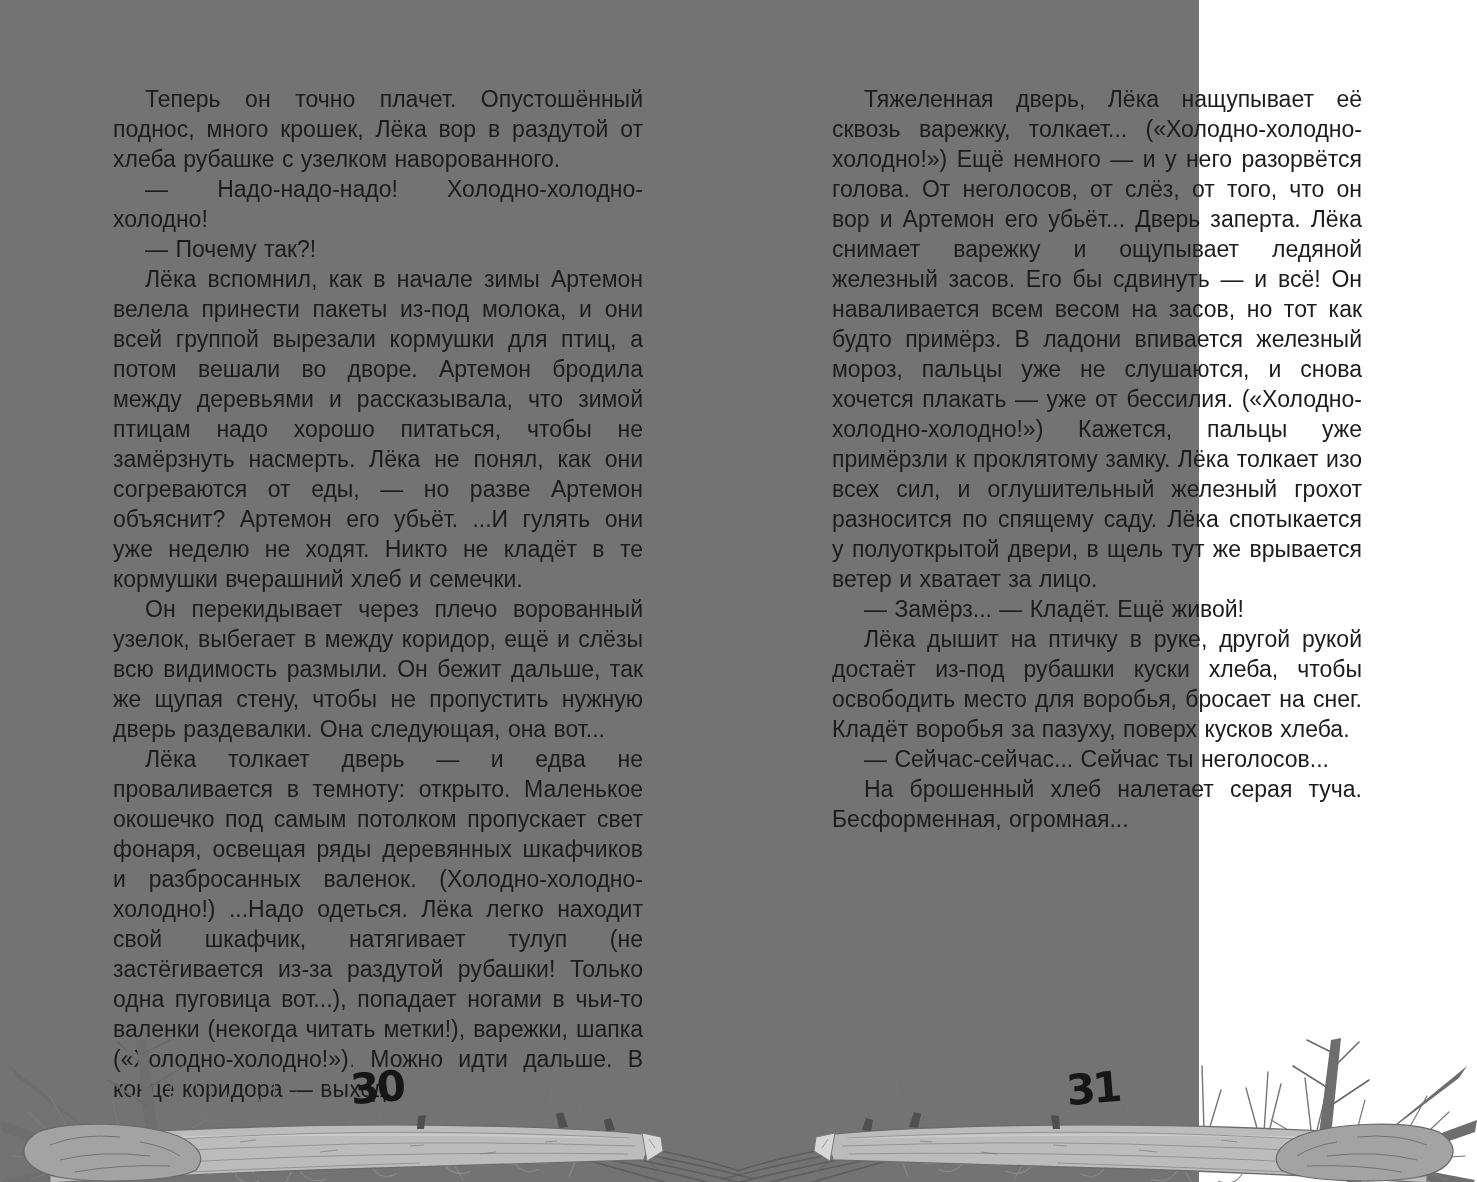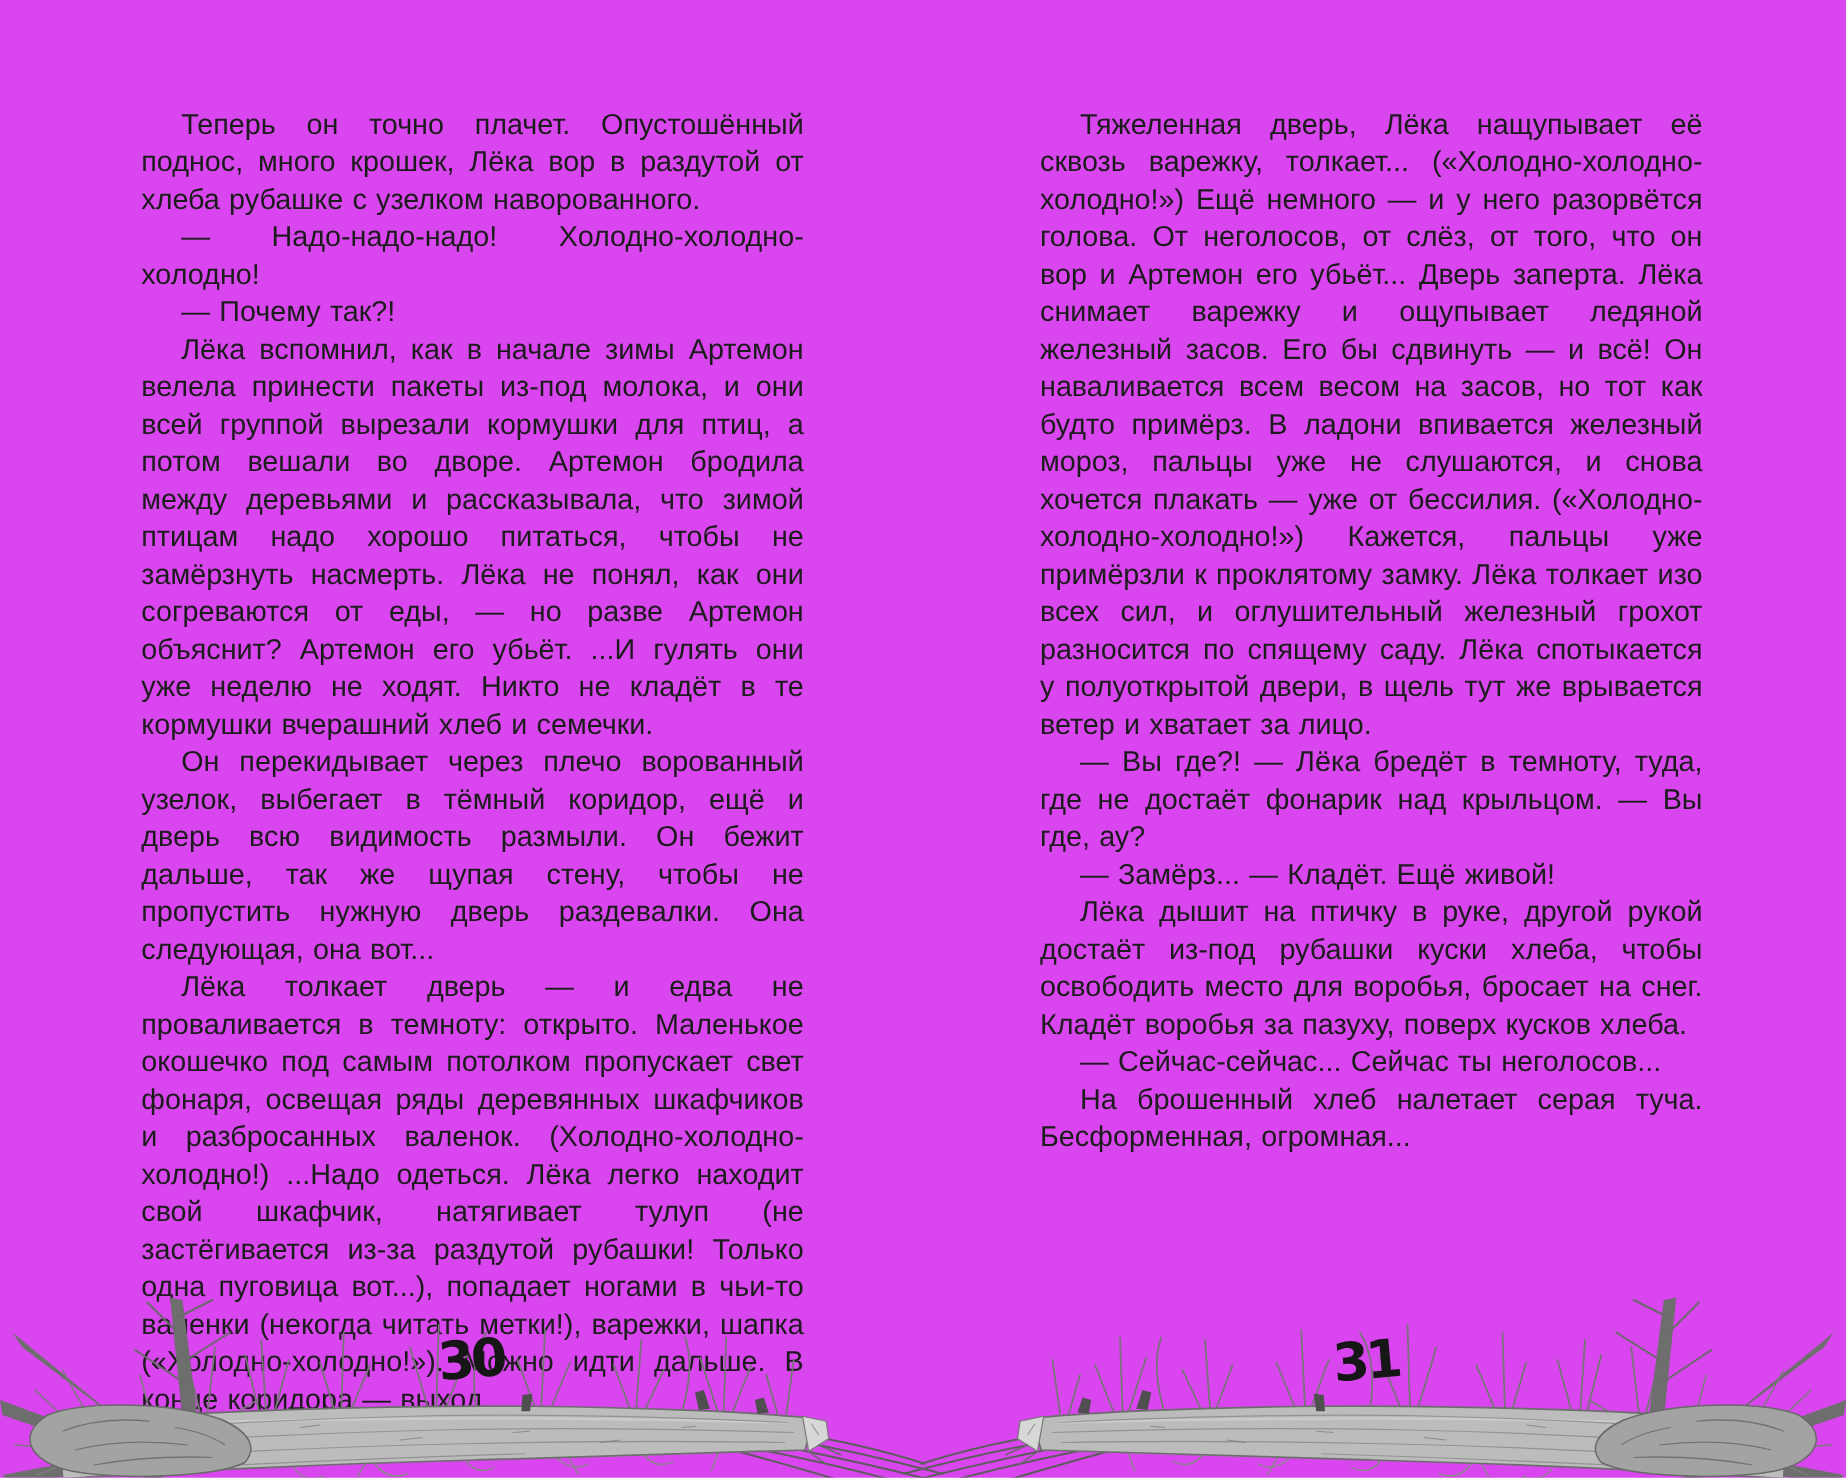--- a/index.html
+++ b/index.html
@@ -2,21 +2,21 @@
 <html lang="ru"><head>
 <meta charset="utf-8">
 <style>
   html, body { margin: 0; padding: 0; }
   body {
     width: 1477px; height: 1182px;
     background: #ffffff;
     overflow: hidden;
     font-family: "Liberation Sans", sans-serif;
   }
-  .spread { position: relative; width: 1477px; height: 1182px; background: #d946ef; }
+  .spread { position: relative; width: 1199px; height: 1182px; background: #737373; }
   .page-text {
     position: absolute;
     top: 84px;
     width: 530px;
     color: #1c1c1c;
     font-size: 23px;
     line-height: 30px;
     text-align: justify;
     hyphens: auto;
     -webkit-hyphens: auto;
@@ -42,27 +42,26 @@
 </head>
 <body>
 
 <div class="spread">
 
   <div class="page-text left" lang="ru">
       <p>Теперь он точно плачет. Опустошённый поднос, много крошек, Лёка вор в раздутой от хлеба рубашке с узелком наворованного.</p>
       <p>— Надо-надо-надо! Холодно-холодно-холодно!</p>
       <p>— Почему так?!</p>
       <p>Лёка вспомнил, как в начале зимы Артемон велела принести пакеты из-под молока, и они всей группой вырезали кормушки для птиц, а потом вешали во дворе. Артемон бродила между деревьями и рассказывала, что зимой птицам надо хорошо питаться, чтобы не замёрзнуть насмерть. Лёка не понял, как они согреваются от еды, — но разве Артемон объяснит? Артемон его убьёт. ...И гулять они уже неделю не ходят. Никто не кладёт в те кормушки вчерашний хлеб и семечки.</p>
-      <p>Он перекидывает через плечо ворованный узелок, выбегает в тёмный коридор, ещё и дверь всю видимость размыли. Он бежит дальше, так же щупая стену, чтобы не пропустить нужную дверь раздевалки. Она следующая, она вот...</p>
+      <p>Он перекидывает через плечо ворованный узелок, выбегает в между коридор, ещё и слёзы всю видимость размыли. Он бежит дальше, так же щупая стену, чтобы не пропустить нужную дверь раздевалки. Она следующая, она вот...</p>
       <p>Лёка толкает дверь — и едва не проваливается в темноту: открыто. Маленькое окошечко под самым потолком пропускает свет фонаря, освещая ряды деревянных шкафчиков и разбросанных валенок. (Холодно-холодно-холодно!) ...Надо одеться. Лёка легко находит свой шкафчик, натягивает тулуп (не застёгивается из-за раздутой рубашки! Только одна пуговица вот...), попадает ногами в чьи-то валенки (некогда читать метки!), варежки, шапка («Холодно-холодно!»). Можно идти дальше. В конце коридора — выход.</p>
     </div>
 
   <div class="page-text right" lang="ru">
       <p>Тяжеленная дверь, Лёка нащупывает её сквозь варежку, толкает... («Холодно-холодно-холодно!») Ещё немного — и у него разорвётся голова. От неголосов, от слёз, от того, что он вор и Артемон его убьёт... Дверь заперта. Лёка снимает варежку и ощупывает ледяной железный засов. Его бы сдвинуть — и всё! Он наваливается всем весом на засов, но тот как будто примёрз. В ладони впивается железный мороз, пальцы уже не слушаются, и снова хочется плакать — уже от бессилия. («Холодно-холодно-холодно!») Кажется, пальцы уже примёрзли к проклятому замку. Лёка толкает изо всех сил, и оглушительный железный грохот разносится по спящему саду. Лёка спотыкается у полуоткрытой двери, в щель тут же врывается ветер и хватает за лицо.</p>
-      <p>— Вы где?! — Лёка бредёт в темноту, туда, где не достаёт фонарик над крыльцом. — Вы где, ау?</p>
       <p>— Замёрз... — Кладёт. Ещё живой!</p>
       <p>Лёка дышит на птичку в руке, другой рукой достаёт из-под рубашки куски хлеба, чтобы освободить место для воробья, бросает на снег. Кладёт воробья за пазуху, поверх кусков хлеба.</p>
       <p>— Сейчас-сейчас... Сейчас ты неголосов...</p>
       <p>На брошенный хлеб налетает серая туча. Бесформенная, огромная...</p>
     </div>
 
   <svg class="footer-art" viewBox="0 0 1477 152" xmlns="http://www.w3.org/2000/svg">
     <defs>
       <g id="log">
 

